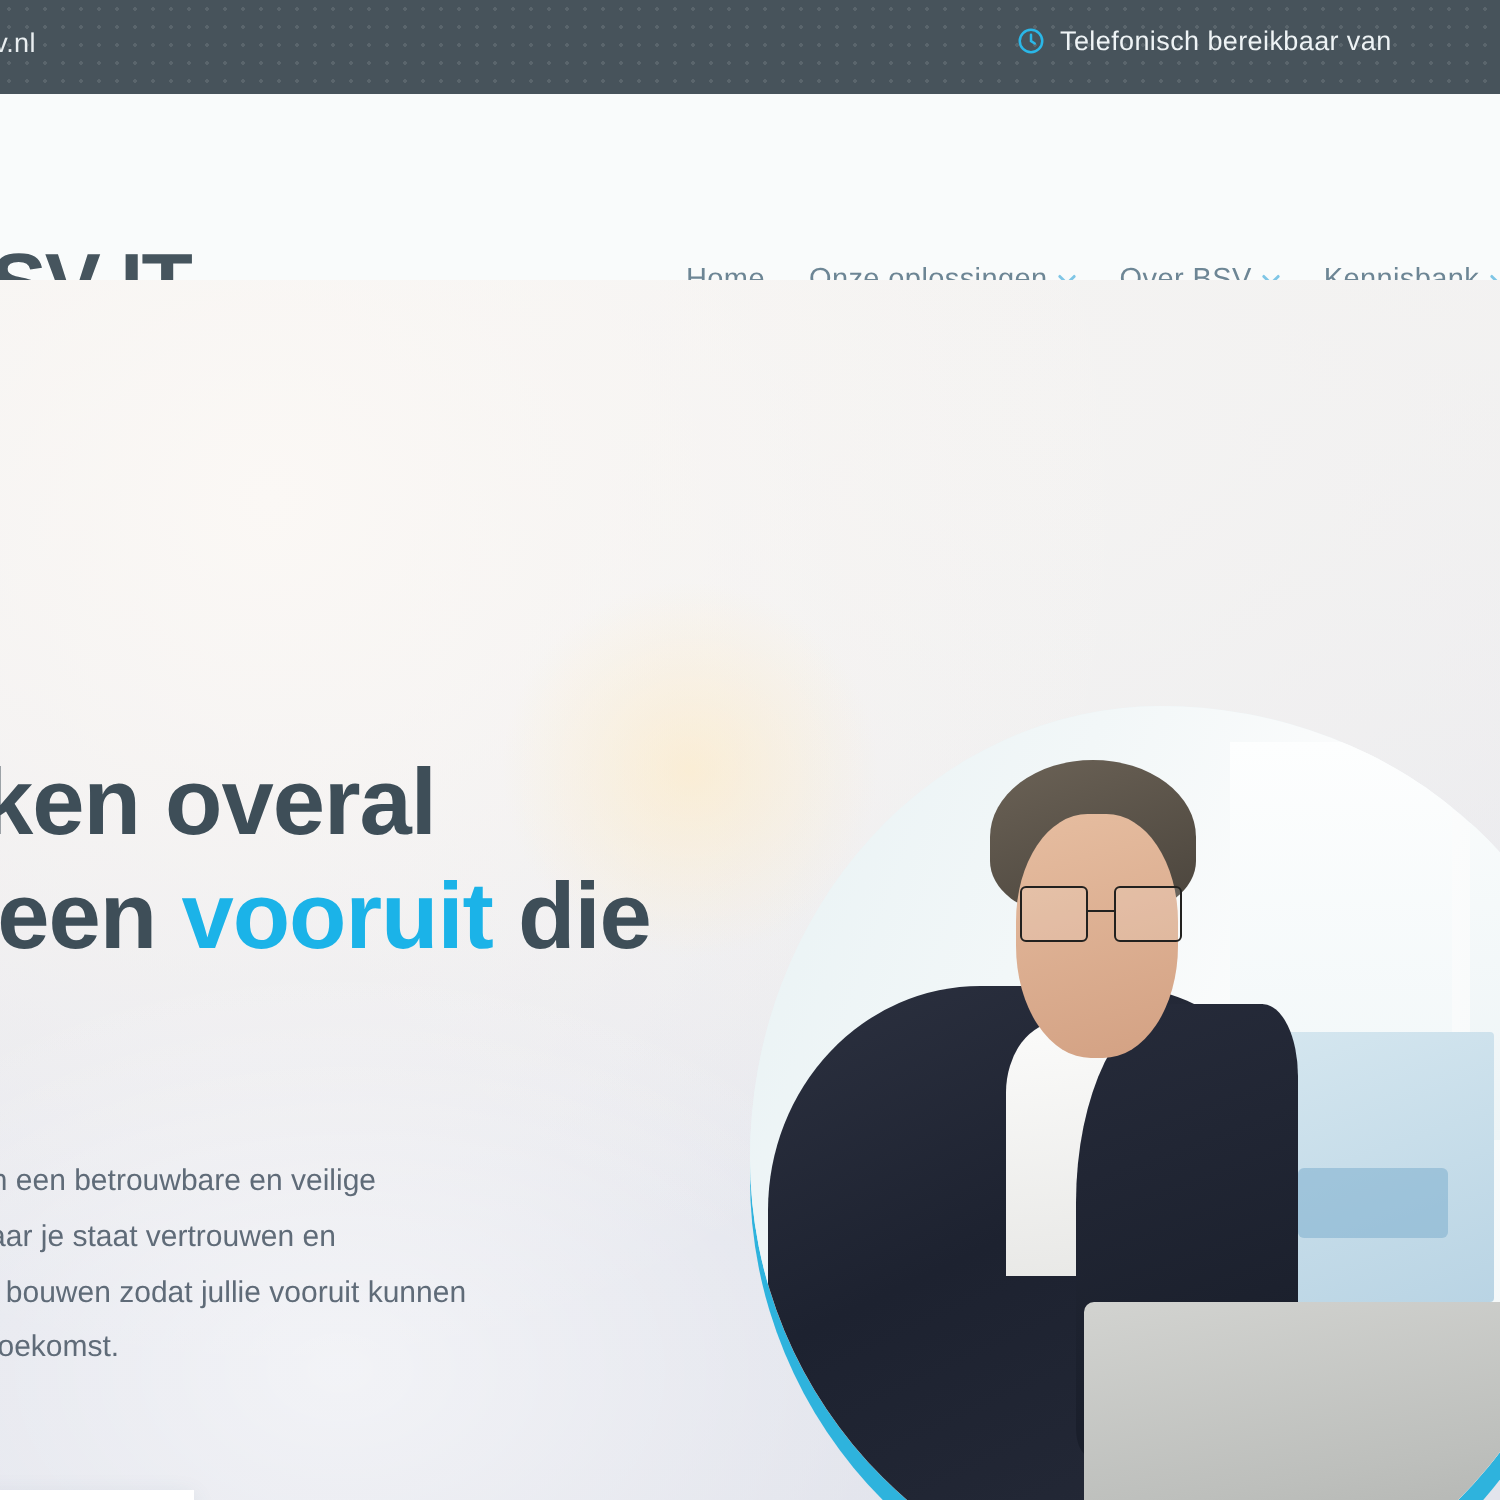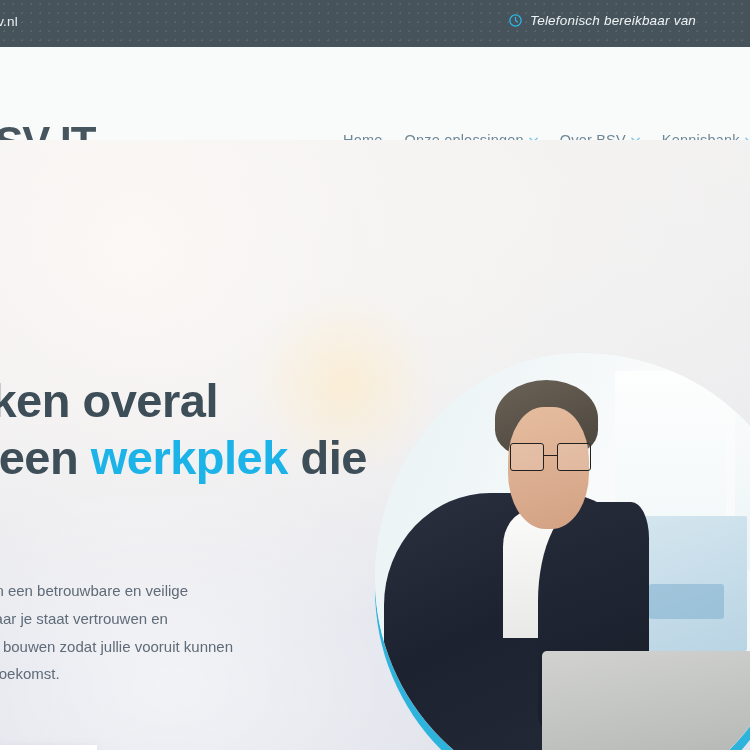--- a/index.html
+++ b/index.html
@@ -24,21 +24,21 @@
     position:absolute; left:-54px; top:14px;
     font-size:13.5px; color:#e9eef0; letter-spacing:.2px;
     white-space:nowrap;
   }
   .topbar-hours {
     position:absolute; left:508px; top:13px;
     display:flex; align-items:center; gap:7px;
     white-space:nowrap;
   }
   .topbar-hours .label {
-    font-size:13.5px; color:#eef3f5; letter-spacing:.2px;font-style:italic;
+    font-size:13.5px; color:#eef3f5; letter-spacing:.2px;
   }
   .clock-icon { width:15px; height:15px; display:block; flex:0 0 auto; }
 
   
   .navbar {
     position:absolute; left:0; top:47px; width:750px; height:93px;
     background:#f9fbfb;
     overflow:hidden;
   }
   .logo {
@@ -239,21 +239,21 @@
     </div>
   </nav>
 </div>
 
 <div class="hero">
   <div class="hero-glow"></div>
   <div class="hero-sweep"></div>
 
   <h1 class="headline">
     <span>Werken overal</span><br>
-    <span>met een </span><span class="accent">werkplek</span><span> die</span>
+    <span>met een </span><span class="accent">vooruit</span><span> die</span>
   </h1>
 
   <p class="subtext">
     <span>Wij bouwen aan een betrouwbare en veilige</span><br>
     <span>IT-omgeving waar je staat vertrouwen en</span><br>
     <span>waar je op kunt bouwen zodat jullie vooruit kunnen</span><br>
     <span>kijken naar de toekomst.</span>
   </p>
 
   <div class="cta">

